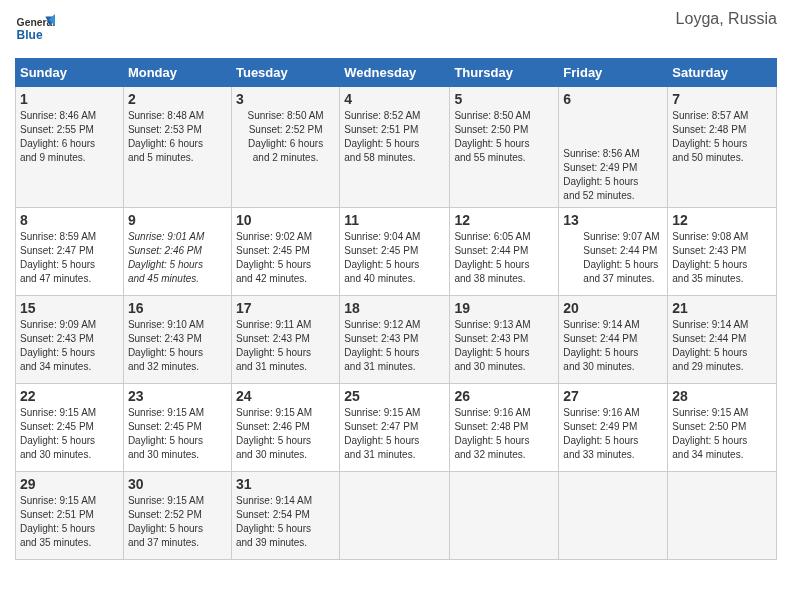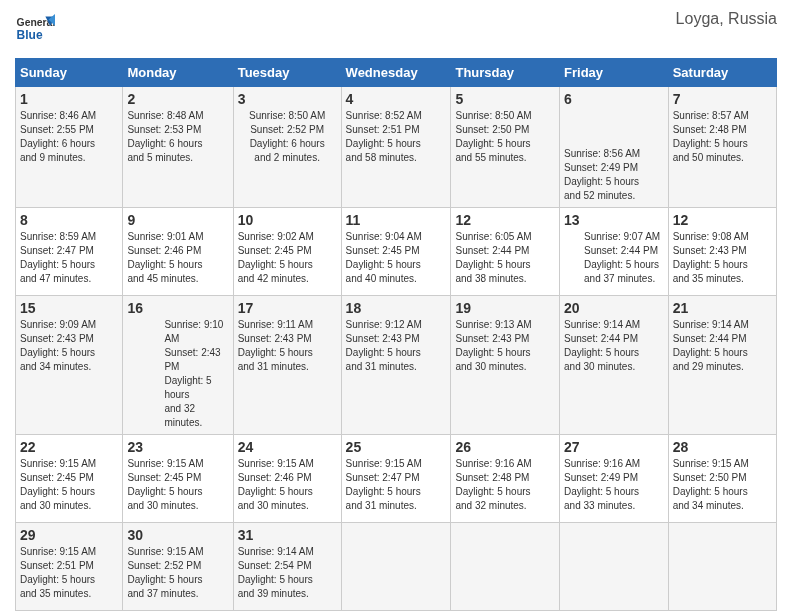--- a/index.html
+++ b/index.html
@@ -174,21 +174,21 @@
         <tr>
           <td>
             <span class="day-number">8</span>
             <div class="day-info" style="white-space: pre-line;">Sunrise: 8:59 AM
 Sunset: 2:47 PM
 Daylight: 5 hours
 and 47 minutes.</div>
           </td>
           <td>
             <span class="day-number">9</span>
-            <div class="day-info" style="white-space: pre-line;">Sunrise: 9:01 AM
+            <div class="day-info" style="white-space: pre-line; font-style: italic;">Sunrise: 9:01 AM
 Sunset: 2:46 PM
 Daylight: 5 hours
 and 45 minutes.</div>
           </td>
           <td>
             <span class="day-number">10</span>
             <div class="day-info" style="white-space: pre-line;">Sunrise: 9:02 AM
 Sunset: 2:45 PM
 Daylight: 5 hours
 and 42 minutes.</div>
@@ -225,21 +225,21 @@
         <tr>
           <td>
             <span class="day-number">15</span>
             <div class="day-info" style="white-space: pre-line;">Sunrise: 9:09 AM
 Sunset: 2:43 PM
 Daylight: 5 hours
 and 34 minutes.</div>
           </td>
           <td>
             <span class="day-number">16</span>
-            <div class="day-info" style="white-space: pre-line; margin-left: 37px;">Sunrise: 9:10 AM
+            <div class="day-info" style="white-space: pre-line;">Sunrise: 9:10 AM
 Sunset: 2:43 PM
 Daylight: 5 hours
 and 32 minutes.</div>
           </td>
           <td>
             <span class="day-number">17</span>
             <div class="day-info" style="white-space: pre-line;">Sunrise: 9:11 AM
 Sunset: 2:43 PM
 Daylight: 5 hours
 and 31 minutes.</div>

